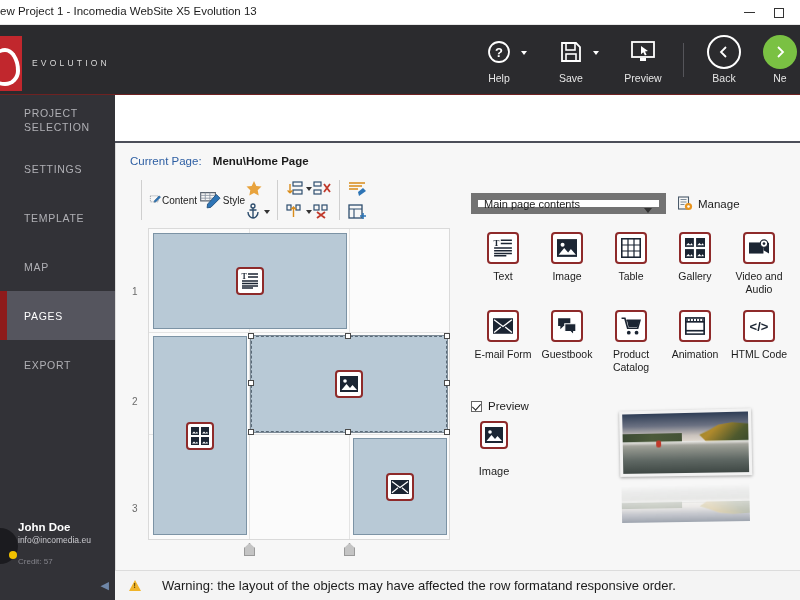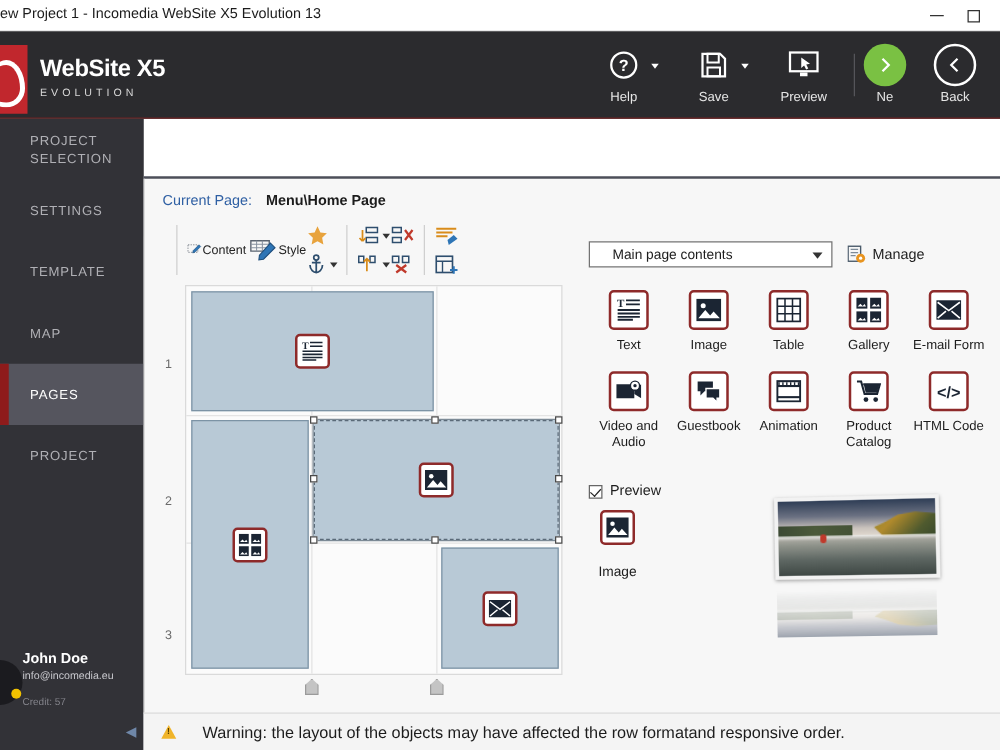--- a/index.html
+++ b/index.html
@@ -163,23 +163,23 @@
     background: #ffffff; border: 2px solid #8e2a2a; border-radius: 4px;
     display: flex; align-items: center; justify-content: center;
   }
   .wic-28 { width: 28px; height: 28px; }
   .wic-32 { width: 32px; height: 32px; }
 
   
   .rpanel { position: absolute; left: 355px; top: 50px; width: 320px; }
   .selrow { display: flex; align-items: center; }
   .select {
-    width: 195px; height: 21px; border: 1px solid #737373; background: #ffffff;
+    width: 195px; height: 21px; border: 7px solid #737373; background: #ffffff;
     font-size: 11px; color: #1c1c1c; display: flex; align-items: center;
-    padding-left: 18px; position: relative;
+    padding-left: 6px; position: relative;
   }
   .select .scaret {
     position: absolute; right: 7px; top: 8px; width: 0; height: 0;
     border-left: 4px solid transparent; border-right: 4px solid transparent;
     border-top: 5px solid #333;
   }
   .manage { display: flex; align-items: center; margin-left: 12px; font-size: 11.5px; color: #1c1c1c; }
   .manage .mi { margin-right: 5px; display: flex; }
 
   .wgrid { margin-top: 18px; display: grid; grid-template-columns: repeat(5, 1fr); row-gap: 14px; }
@@ -258,21 +258,20 @@
       <div class="wc">
           <div class="wc-max"></div>
         </div>
     </div>
   </div>
 
   <div class="appheader">
     <div class="logoblock">
       <div class="logo-red"></div>
       <div class="logo-text">
-        <div class="logo-main">WebSite X5</div>
         <div class="logo-sub">EVOLUTION</div>
       </div>
     </div>
 
     <div class="toolbtns">
       <div class="tbtn">
         <div class="ic">
           <svg width="26" height="26" viewBox="0 0 26 26">
               <circle cx="13" cy="13" r="10" fill="none" stroke="#fff" stroke-width="1.8"></circle>
               <text x="13" y="18" font-size="13" fill="#fff" text-anchor="middle" font-family="Liberation Sans, sans-serif" font-weight="bold">?</text>
@@ -300,62 +299,62 @@
               <rect x="2" y="2" width="22" height="15" fill="none" stroke="#fff" stroke-width="1.8"></rect>
               <rect x="10" y="18" width="6" height="3" fill="#fff"></rect>
               <path d="M11 6l7 5-3 .6 1.6 3.2-1.7.8-1.6-3.3-2.3 2z" fill="#fff"></path>
             </svg>
         </div>
         <div class="lb">Preview</div>
       </div>
 
       <div class="vsep"></div>
 
+      <div class="tbtn">
+        <div class="ic">
+          <div class="circ-btn">
+            <svg width="14" height="14" viewBox="0 0 14 14">
+                <path d="M9 2L4 7l5 5" fill="none" stroke="#fff" stroke-width="1.8"></path>
+              </svg>
+          </div>
+        </div>
+        <div class="lb">Back</div>
+      </div>
+
       <div class="tbtn" style="width:40px;">
         <div class="ic">
           <div class="circ-green">
             <svg width="14" height="14" viewBox="0 0 14 14">
                 <path d="M5 2l5 5-5 5" fill="none" stroke="#fff" stroke-width="1.8"></path>
               </svg>
           </div>
         </div>
         <div class="lb">Ne</div>
       </div>
-
-      <div class="tbtn">
-        <div class="ic">
-          <div class="circ-btn">
-            <svg width="14" height="14" viewBox="0 0 14 14">
-                <path d="M9 2L4 7l5 5" fill="none" stroke="#fff" stroke-width="1.8"></path>
-              </svg>
-          </div>
-        </div>
-        <div class="lb">Back</div>
-      </div>
     </div>
   </div>
 
   <div class="sidebar">
     <div class="sb-item">
       <span>PROJECT SELECTION</span>
     </div>
     <div class="sb-item">
       <span>SETTINGS</span>
     </div>
     <div class="sb-item">
       <span>TEMPLATE</span>
     </div>
     <div class="sb-item">
       <span>MAP</span>
     </div>
     <div class="sb-item active">
       <span>PAGES</span>
     </div>
     <div class="sb-item">
-      <span>PROJECT</span>
+      <span>EXPORT</span>
     </div>
 
     <div class="sb-user">
       <div class="sb-avatar"></div>
       <div class="sb-name">John Doe</div>
       <div class="sb-mail">info@incomedia.eu</div>
       <div class="sb-credit">Credit: 57</div>
     </div>
     <div class="sb-collapse">◀</div>
   </div>
@@ -596,73 +595,73 @@
                 <path d="M11 6.5l2-2 1.6 1.6L16 4.7 17 6.5z" fill="#fff"></path>
               <path d="M1 16.5l2-2 1.6 1.6L6 14.7 7 16.5z" fill="#fff"></path>
                 <path d="M11 16.5l2-2 1.6 1.6L16 14.7 17 16.5z" fill="#fff"></path>
             </svg>
           </div>
           <div class="wl">Gallery</div>
         </div>
 
         <div class="wcell">
           <div class="wic wic-32">
-            <svg width="20" height="16" viewBox="0 0 18 14">
-              <rect x="0" y="0" width="18" height="14" fill="#1b2533"></rect>
-              <path d="M1 1.4l8 6 8-6M1 12.8l6-5M17 12.8l-6-5" stroke="#fff" stroke-width="1.2" fill="none"></path>
-            </svg>
-          </div>
-          <div class="wl">E-mail Form</div>
-        </div>
-
-        <div class="wcell">
-          <div class="wic wic-32">
             <svg width="20" height="20" viewBox="0 0 18 18">
               <path d="M0 4h13v10H0z" fill="#1b2533"></path>
               <path d="M13 7l5-3v10l-5-3z" fill="#1b2533"></path>
               <circle cx="13.5" cy="5" r="3.3" fill="#fff" stroke="#1b2533" stroke-width="1"></circle>
               <circle cx="13.5" cy="5" r="1.2" fill="#1b2533"></circle>
             </svg>
           </div>
           <div class="wl">Video and Audio</div>
         </div>
 
         <div class="wcell">
           <div class="wic wic-32">
+            <svg width="20" height="16" viewBox="0 0 18 14">
+              <rect x="0" y="0" width="18" height="14" fill="#1b2533"></rect>
+              <path d="M1 1.4l8 6 8-6M1 12.8l6-5M17 12.8l-6-5" stroke="#fff" stroke-width="1.2" fill="none"></path>
+            </svg>
+          </div>
+          <div class="wl">E-mail Form</div>
+        </div>
+
+        <div class="wcell">
+          <div class="wic wic-32">
             <svg width="20" height="20" viewBox="0 0 18 18">
               <path d="M1 2h11v7H6l-3 3V9H1z" fill="#1b2533"></path>
               <path d="M7 7h10v7h-2v3l-3-3H7z" fill="#1b2533" stroke="#fff" stroke-width="1"></path>
             </svg>
           </div>
           <div class="wl">Guestbook</div>
+        </div>
+
+        <div class="wcell">
+          <div class="wic wic-32">
+            <svg width="20" height="20" viewBox="0 0 18 18">
+              <path d="M0.5 2h3l2.5 9h9l2-7H5" fill="none" stroke="#1b2533" stroke-width="1.5"></path>
+              <path d="M5.5 4.5h11l-1.6 5.5H6.8z" fill="#1b2533"></path>
+              <circle cx="7" cy="15" r="1.7" fill="#1b2533"></circle>
+                <circle cx="14" cy="15" r="1.7" fill="#1b2533"></circle>
+            </svg>
+          </div>
+          <div class="wl">Product Catalog</div>
         </div>
 
         <div class="wcell">
           <div class="wic wic-32">
             <svg width="20" height="18" viewBox="0 0 18 16">
               <rect x="0" y="0" width="18" height="16" fill="#1b2533"></rect>
               <rect x="1.5" y="1.5" width="15" height="2" fill="#fff"></rect>
               <rect x="1.5" y="5" width="15" height="6.5" fill="#fff"></rect>
               <rect x="1.5" y="13" width="15" height="1.6" fill="#fff"></rect>
               <path d="M2 1.5v2M4.8 1.5v2M7.6 1.5v2M10.4 1.5v2M13.2 1.5v2M16 1.5v2" stroke="#1b2533" stroke-width="1"></path>
             </svg>
           </div>
           <div class="wl">Animation</div>
-        </div>
-
-        <div class="wcell">
-          <div class="wic wic-32">
-            <svg width="20" height="20" viewBox="0 0 18 18">
-              <path d="M0.5 2h3l2.5 9h9l2-7H5" fill="none" stroke="#1b2533" stroke-width="1.5"></path>
-              <path d="M5.5 4.5h11l-1.6 5.5H6.8z" fill="#1b2533"></path>
-              <circle cx="7" cy="15" r="1.7" fill="#1b2533"></circle>
-                <circle cx="14" cy="15" r="1.7" fill="#1b2533"></circle>
-            </svg>
-          </div>
-          <div class="wl">Product Catalog</div>
         </div>
 
         <div class="wcell">
           <div class="wic wic-32">
             <svg width="22" height="16" viewBox="0 0 22 16">
               <text x="11" y="13" font-size="13" fill="#1b2533" text-anchor="middle" font-family="Liberation Sans, sans-serif" font-weight="bold">&lt;/&gt;</text>
             </svg>
           </div>
           <div class="wl">HTML Code</div>
         </div>

